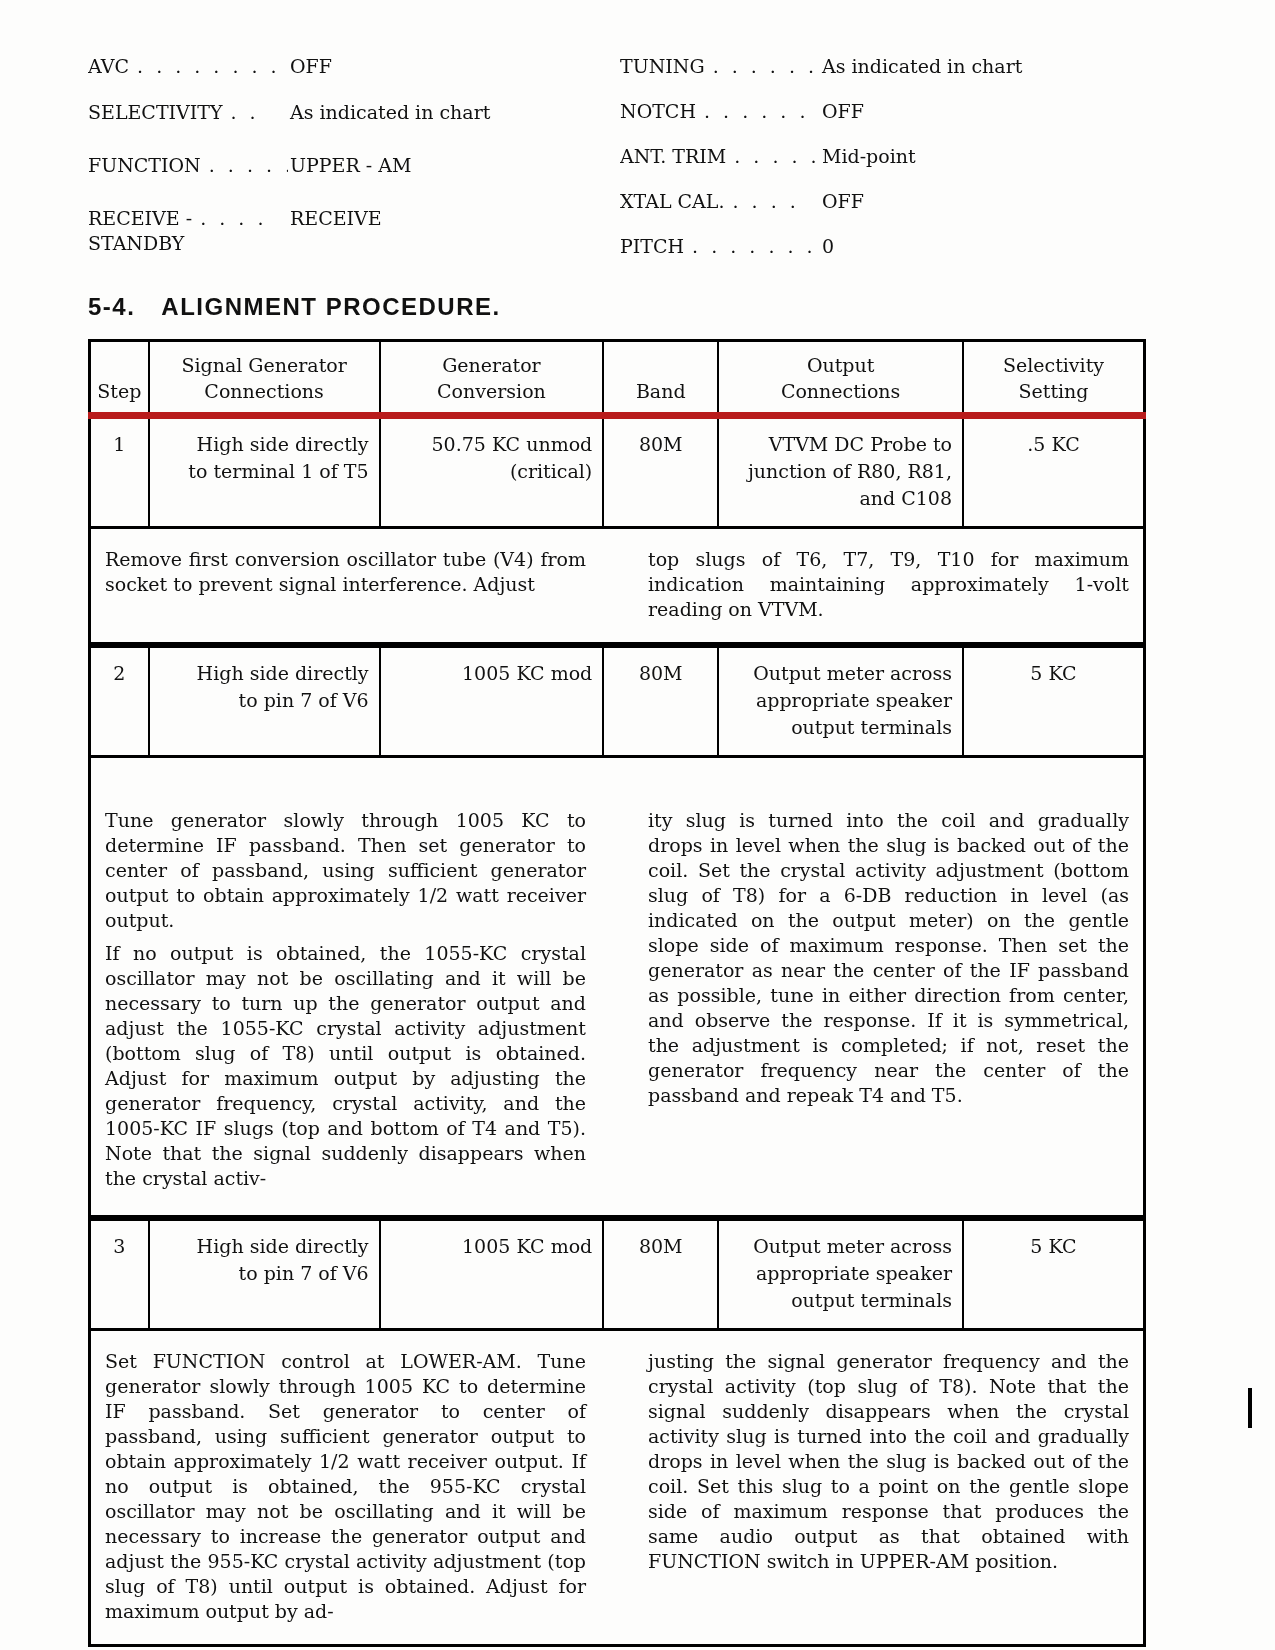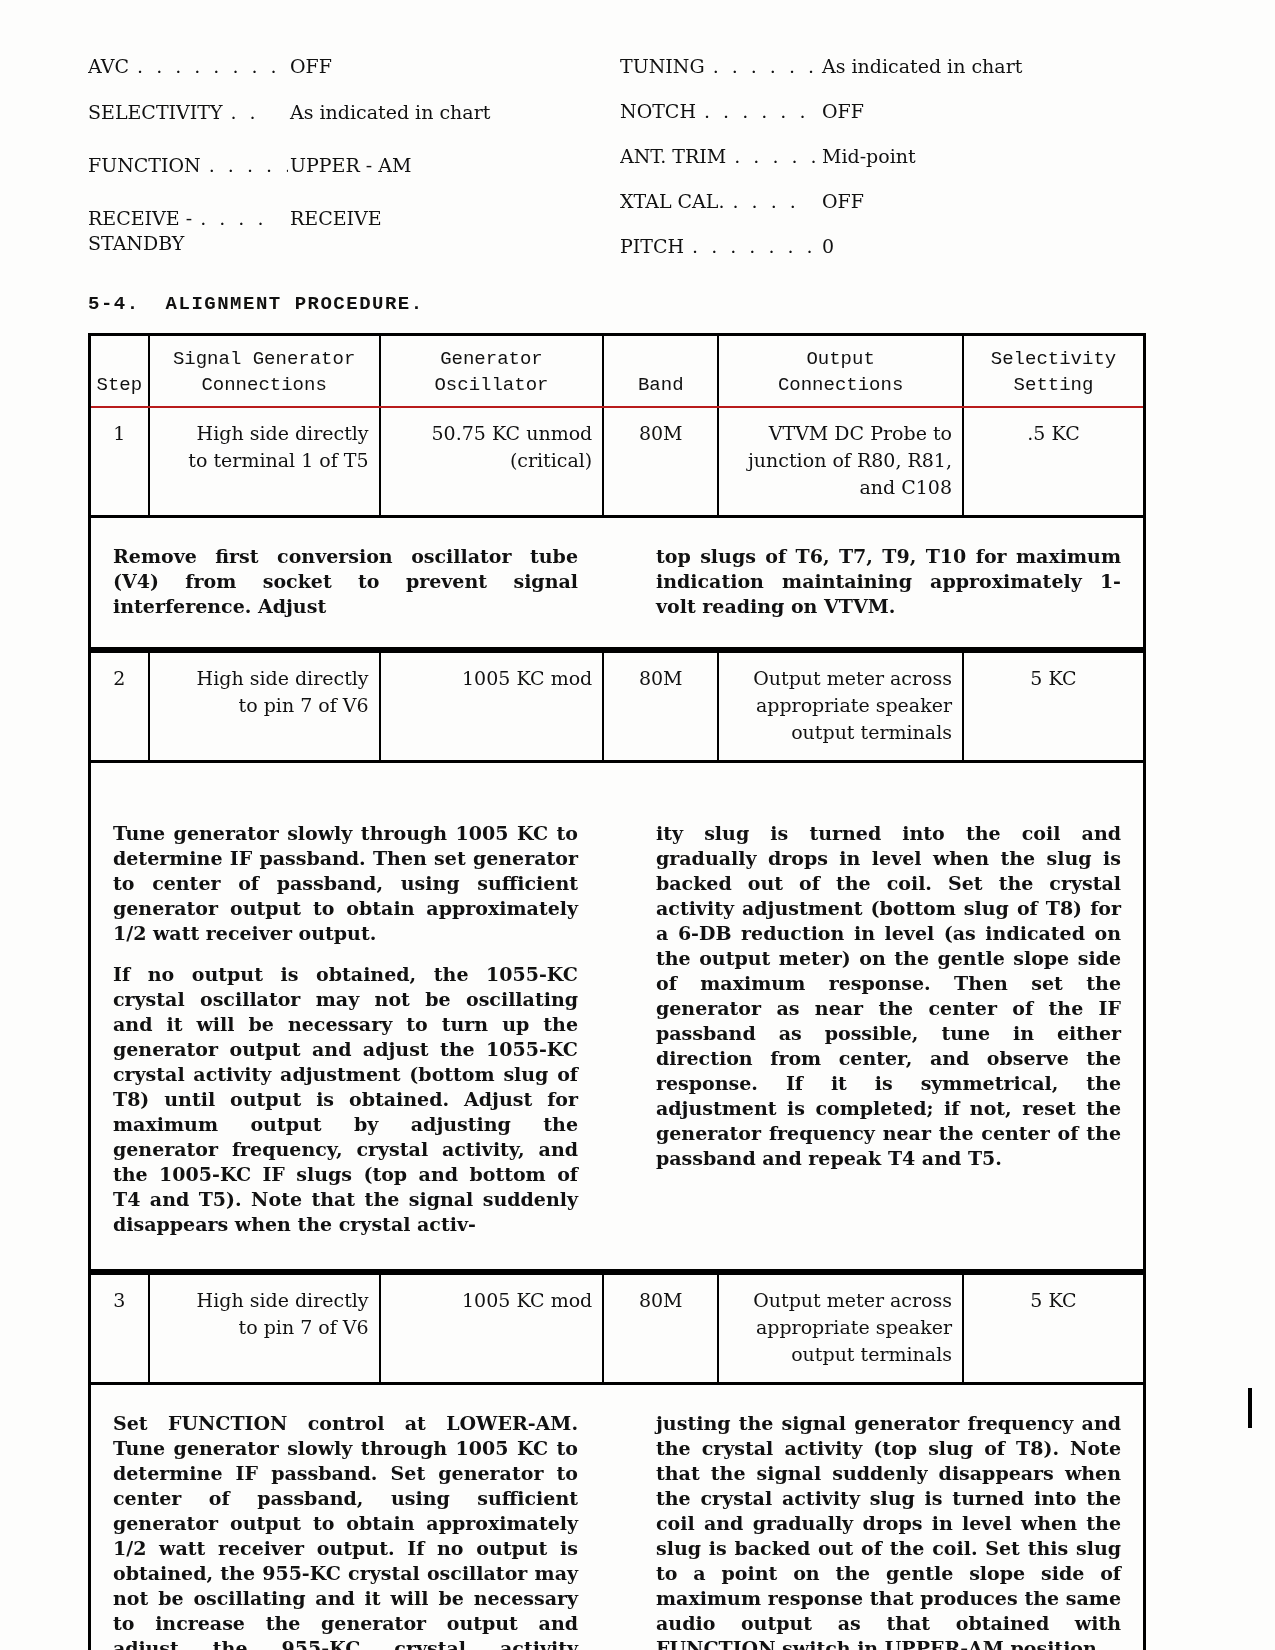--- a/index.html
+++ b/index.html
@@ -33,23 +33,23 @@
   .setting-head { width: 200px; white-space: nowrap; overflow: hidden; flex: none; }
   .dots { word-spacing: 5px; margin-left: 8px; letter-spacing: 1px; }
   .setting-value { padding-left: 2px; }
   .left  .setting-row { margin-bottom: 21px; }
   .left  .setting-row.gap-lg { margin-bottom: 28px; }
   .right .setting-row { margin-bottom: 20px; }
   .stacked-label div { line-height: 25px; }
 
   
   .section-heading {
-    font-family: Liberation Mono, monospace;
+    font-family: Liberation Sans, sans-serif;
     font-weight: bold;
-    font-size: 19px;
+    font-size: 24px;
     letter-spacing: 1.5px;
     margin: 14px 0 18px 0;
   }
   .section-heading .num { margin-right: 26px; }
 
   
   table.align-table {
     width: 100%;
     border-collapse: collapse;
     border: 3px solid #000;
@@ -57,42 +57,41 @@
   }
   col.c-step { width: 5.6%; }
   col.c-sig  { width: 21.9%; }
   col.c-freq { width: 21.2%; }
   col.c-band { width: 10.9%; }
   col.c-out  { width: 23.2%; }
   col.c-sel  { width: 17.2%; }
 
   td { border-left: 2px solid #000; border-right: 2px solid #000; }
   tr.hdr td {
-    border-bottom: 2px solid #b91c1c;
+    border-bottom: 7px solid #b91c1c;
     text-align: center;
     vertical-align: bottom;
     padding: 10px 4px 8px 4px;
     line-height: 26px;
-    font-family: Liberation Mono, monospace;
   }
   tr.row td {
     vertical-align: top;
     padding: 12px 10px 14px 14px;
     line-height: 27px;
     text-align: right;
   }
   tr.row td.ctr { text-align: center; padding-left: 4px; padding-right: 4px; }
   tr.note td {
     border-top: 3px solid #000;
     border-left: none; border-right: none;
     padding: 10px 6px 12px 6px;
   }
   .note-cols { display: flex; gap: 46px; }
   .note-col { flex: 1; text-align: justify; line-height: 25px; }
-  .note-col p { margin: 16px; font-weight: bold; }
+  .note-col p { margin: 8px; }
   .note-col p + p { margin-top: 0; }
   tr.note.tall td { padding-top: 42px; padding-bottom: 16px; }
 
   .caption {
     text-align: center;
     margin: 13px 0 11px 0;
     line-height: 26px;
   }
 
   
@@ -185,21 +184,21 @@
           <tr class="hdr">
         <td>
               <div>Step</div>
             </td>
         <td>
               <div>Signal Generator</div>
               <div>Connections</div>
             </td>
         <td>
               <div>Generator</div>
-              <div>Oscillator</div>
+              <div>Conversion</div>
             </td>
         <td>
               <div>Band</div>
             </td>
         <td>
               <div>Output</div>
               <div>Connections</div>
             </td>
         <td>
               <div>Selectivity</div>

